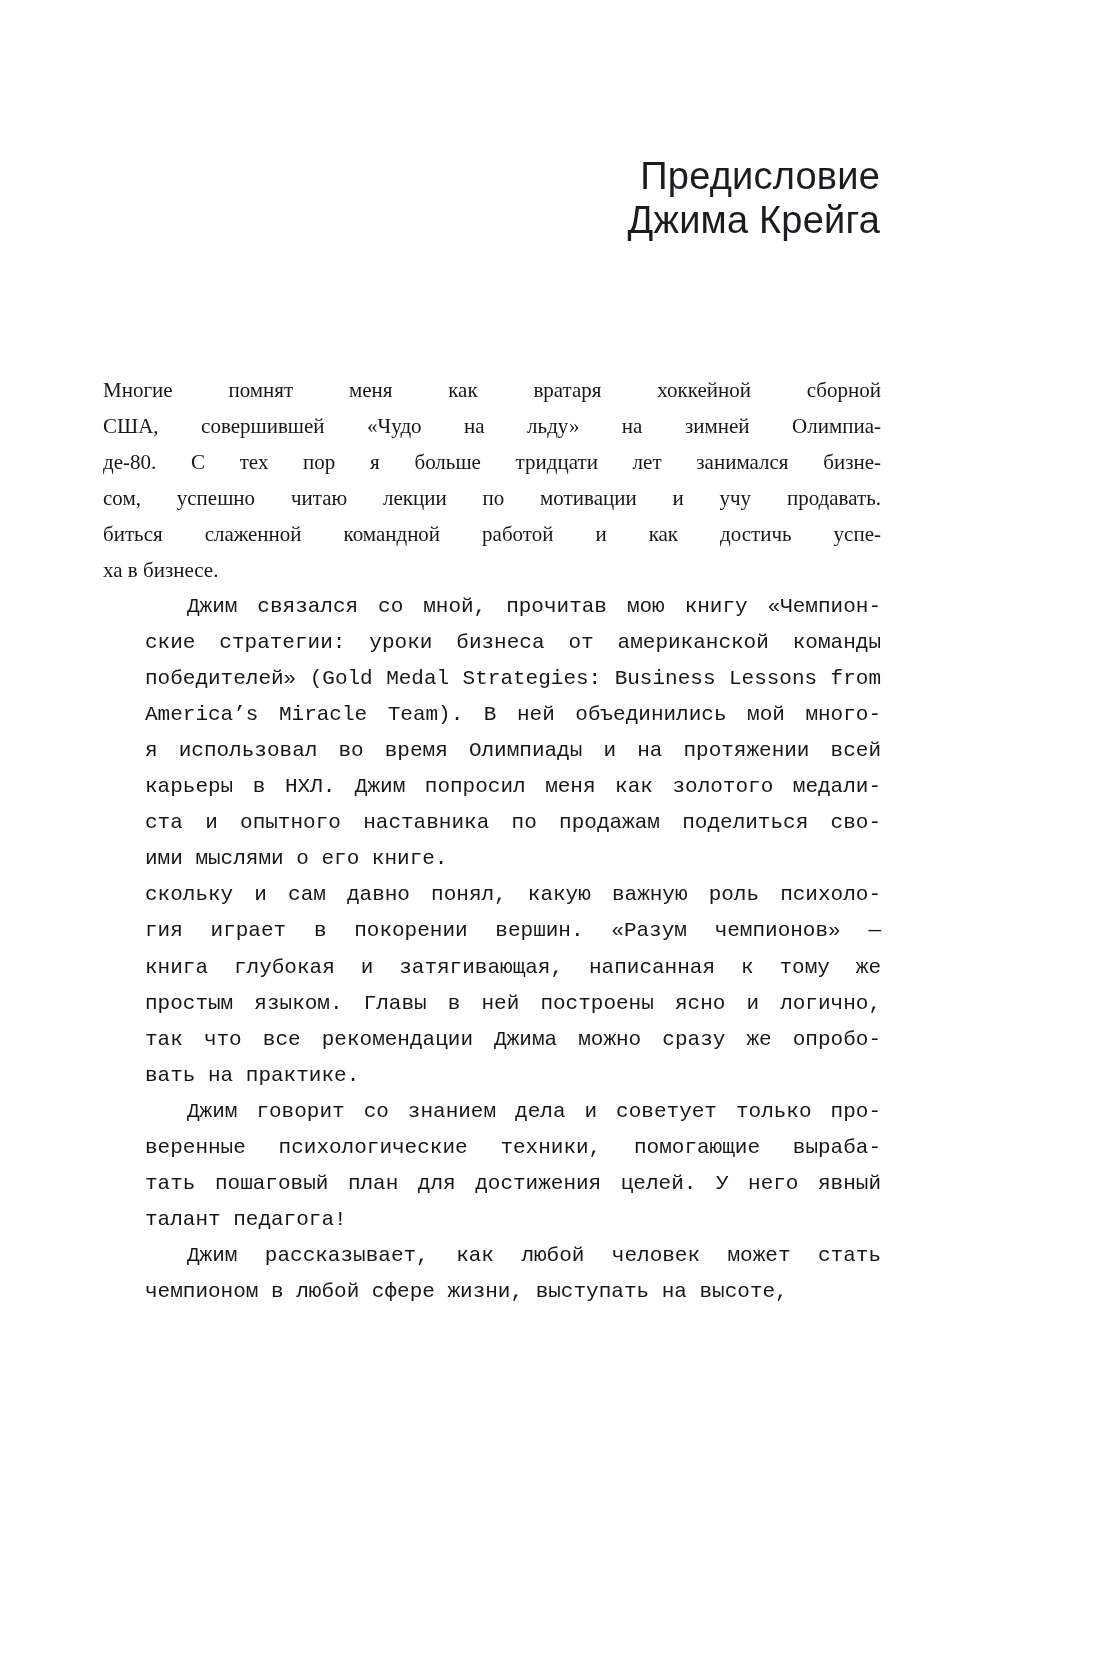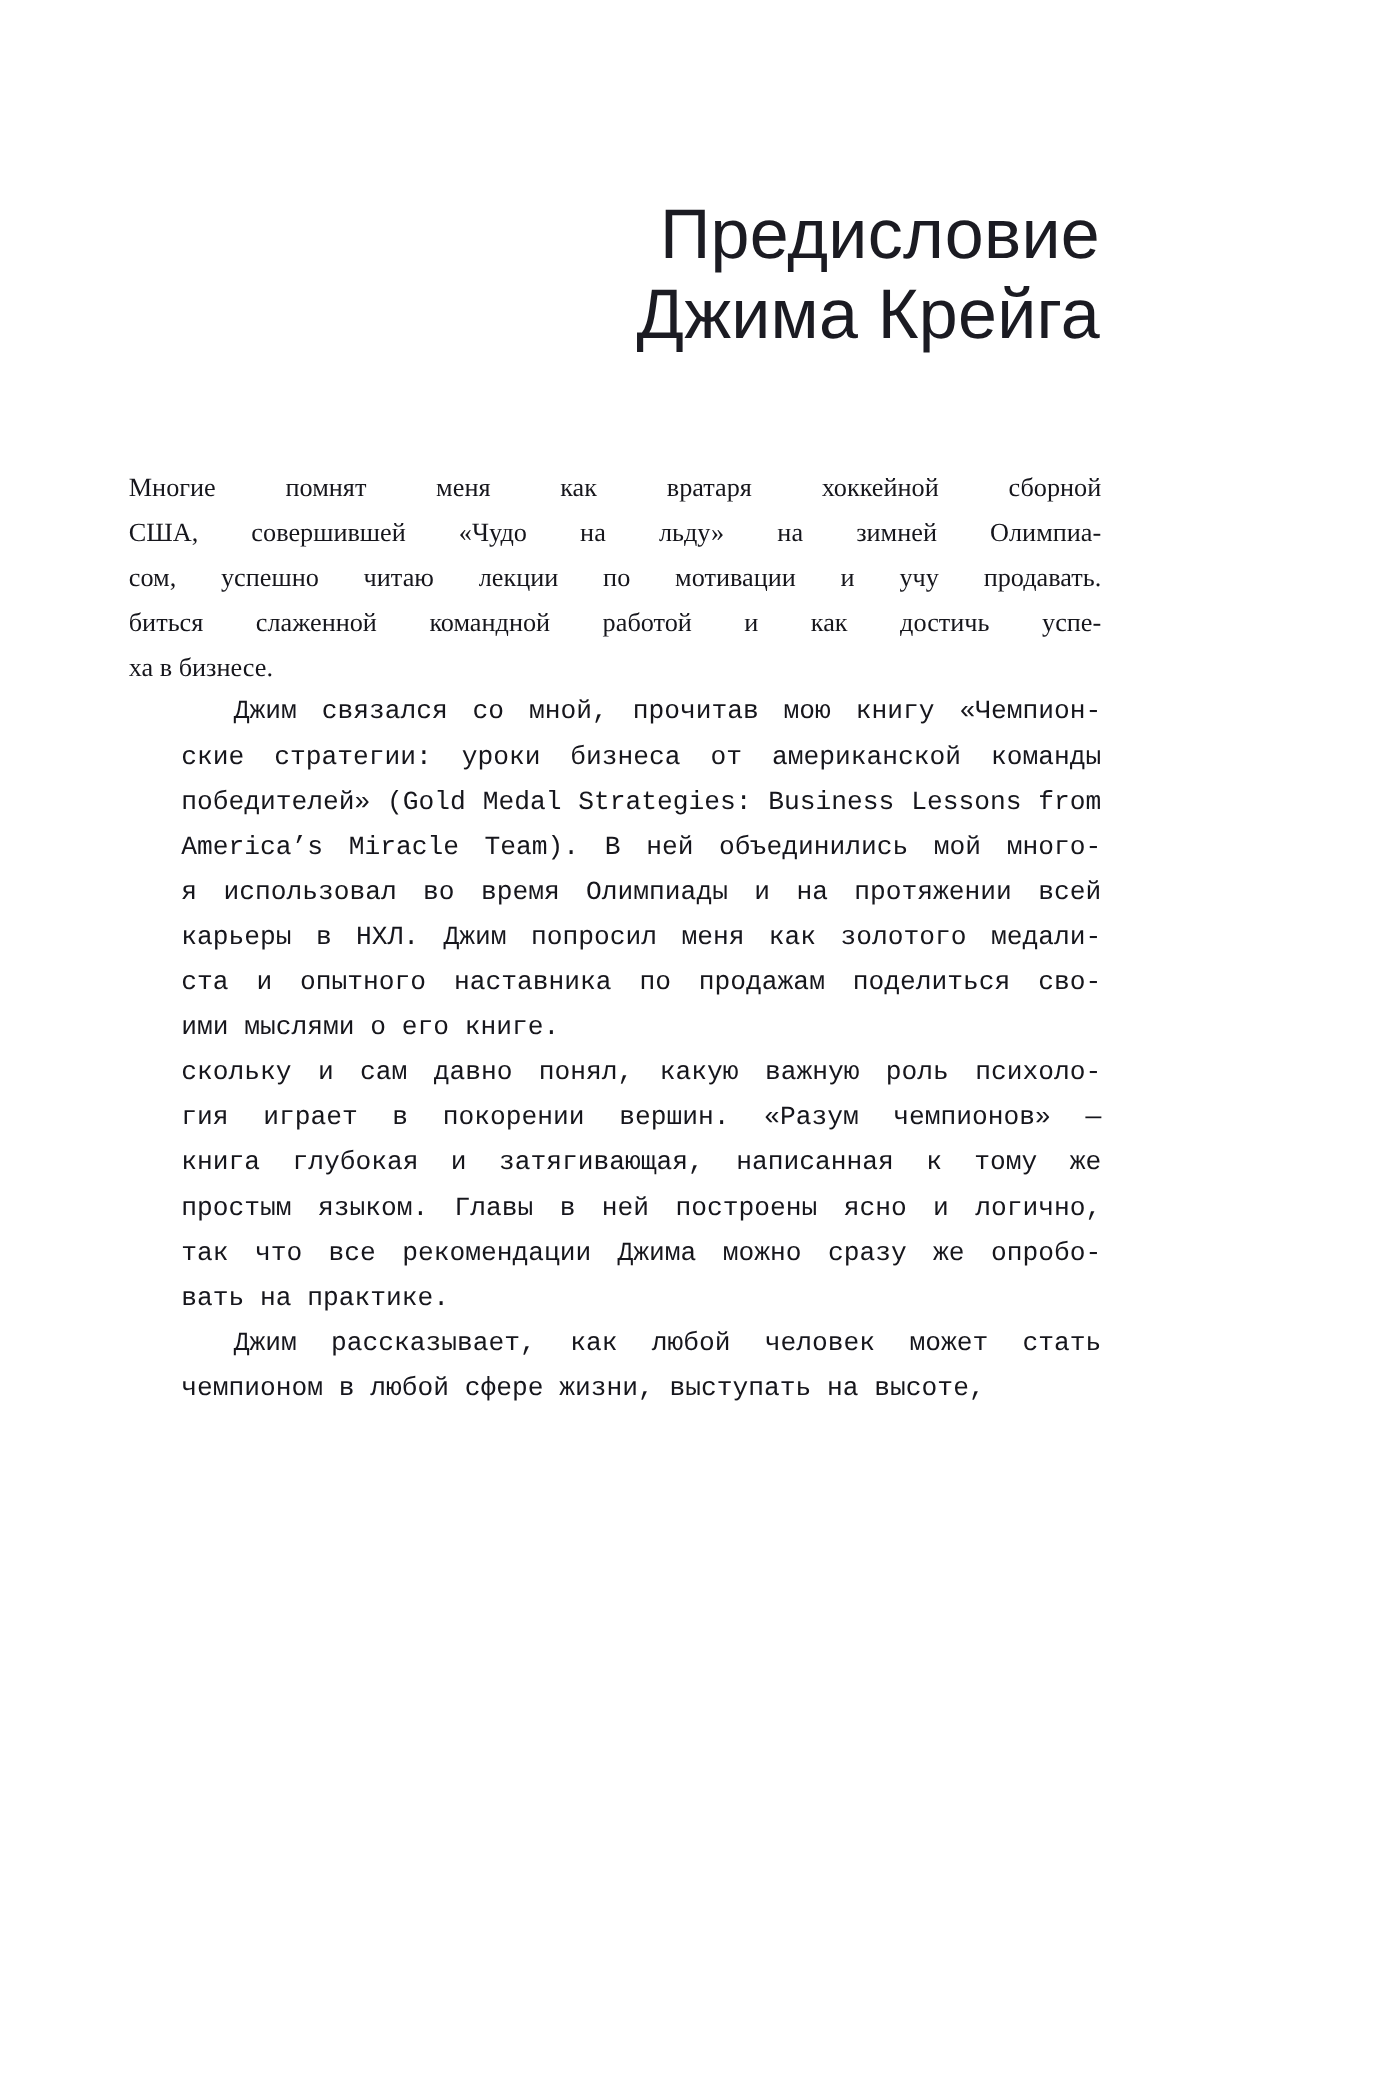--- a/index.html
+++ b/index.html
@@ -19,21 +19,21 @@
 
   
   .heading {
     position: absolute;
     left: 103px;
     top: 155px;
     width: 777px;
     text-align: right;
     font-family: "Liberation Sans", sans-serif;
     font-weight: 400;
-    font-size: 56px;
+    font-size: 38px;
     line-height: 1.15;
     letter-spacing: 0.2px;
     color: #1b1b22;
   }
   .heading .hline {
     display: block;
     white-space: nowrap;
   }
 
   
@@ -89,20 +89,21 @@
 
   <div class="heading">
     <span class="hline">Предисловие</span>
     <span class="hline">Джима Крейга</span>
   </div>
 
   <div class="body-col">
     <div class="para lines">
         <span class="ln">Многие помнят меня как вратаря хоккейной сборной</span>
         <span class="ln">США, совершившей «Чудо на льду» на зимней Олимпиа-</span>
+        <span class="ln">де-80. С тех пор я больше тридцати лет занимался бизне-</span>
         <span class="ln">сом, успешно читаю лекции по мотивации и учу продавать.</span>
         <span class="ln">биться слаженной командной работой и как достичь успе-</span>
         <span class="ln last">ха в бизнесе.</span>
       </div>
     <div class="para lines indent">
         <span class="ln first-indent">Джим связался со мной, прочитав мою книгу «Чемпион-</span>
         <span class="ln">ские стратегии: уроки бизнеса от американской команды</span>
         <span class="ln">победителей» (Gold Medal Strategies: Business Lessons from</span>
         <span class="ln">America’s Miracle Team). В ней объединились мой много-</span>
         <span class="ln">я использовал во время Олимпиады и на протяжении всей</span>
@@ -112,18 +113,24 @@
       </div>
     <div class="para lines indent">
         <span class="ln">скольку и сам давно понял, какую важную роль психоло-</span>
         <span class="ln">гия играет в покорении вершин. «Разум чемпионов» —</span>
         <span class="ln">книга глубокая и затягивающая, написанная к тому же</span>
         <span class="ln">простым языком. Главы в ней построены ясно и логично,</span>
         <span class="ln">так что все рекомендации Джима можно сразу же опробо-</span>
         <span class="ln last">вать на практике.</span>
       </div>
     <div class="para lines indent">
+        <span class="ln first-indent">Джим говорит со знанием дела и советует только про-</span>
+        <span class="ln">веренные психологические техники, помогающие выраба-</span>
+        <span class="ln">тать пошаговый план для достижения целей. У него явный</span>
+        <span class="ln last">талант педагога!</span>
+      </div>
+    <div class="para lines indent">
         <span class="ln first-indent">Джим рассказывает, как любой человек может стать</span>
         <span class="ln last">чемпионом в любой сфере жизни, выступать на высоте,</span>
       </div>
   </div>
 
 </div>
 
 </body></html>

